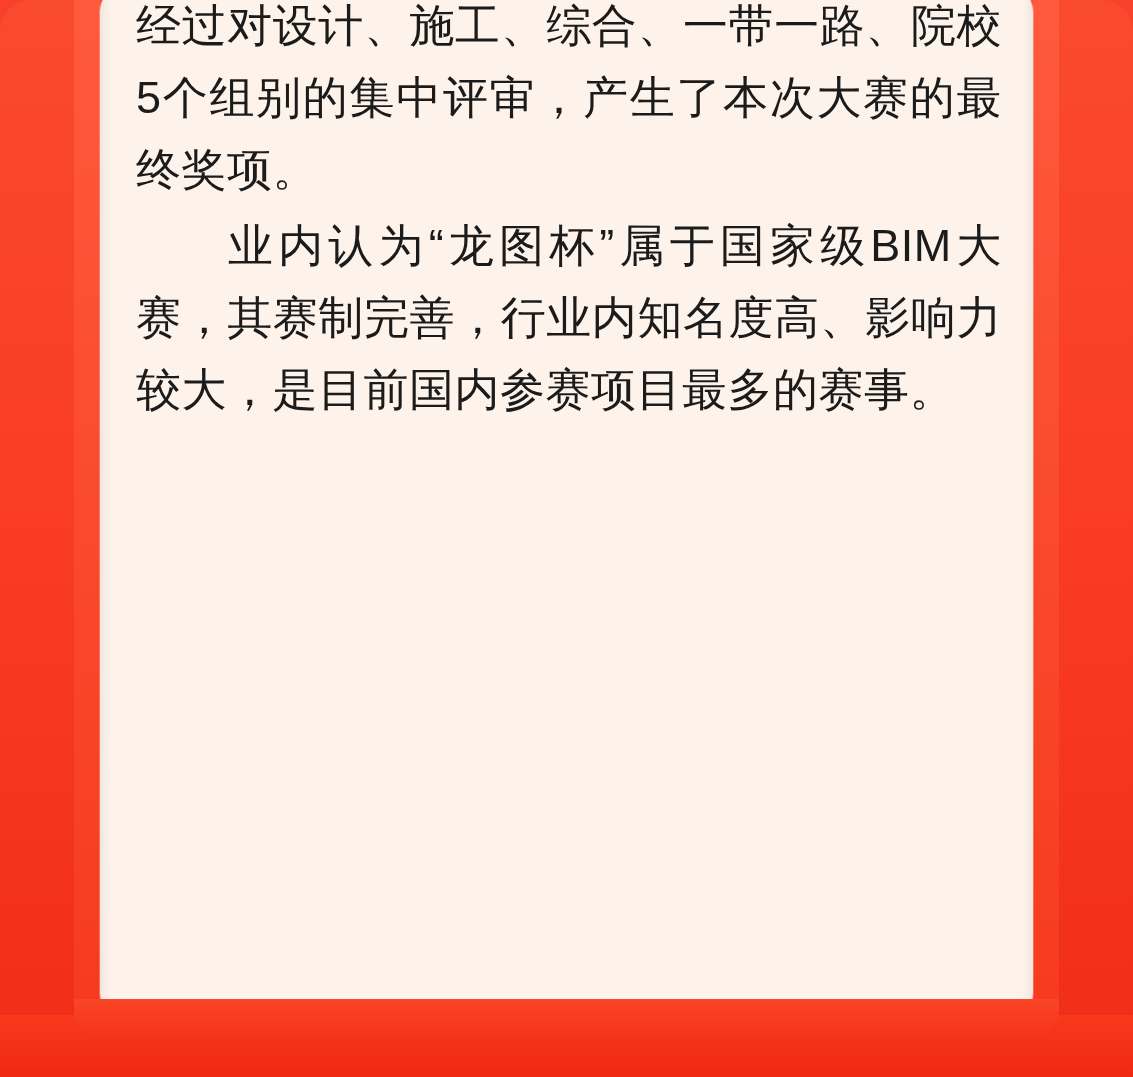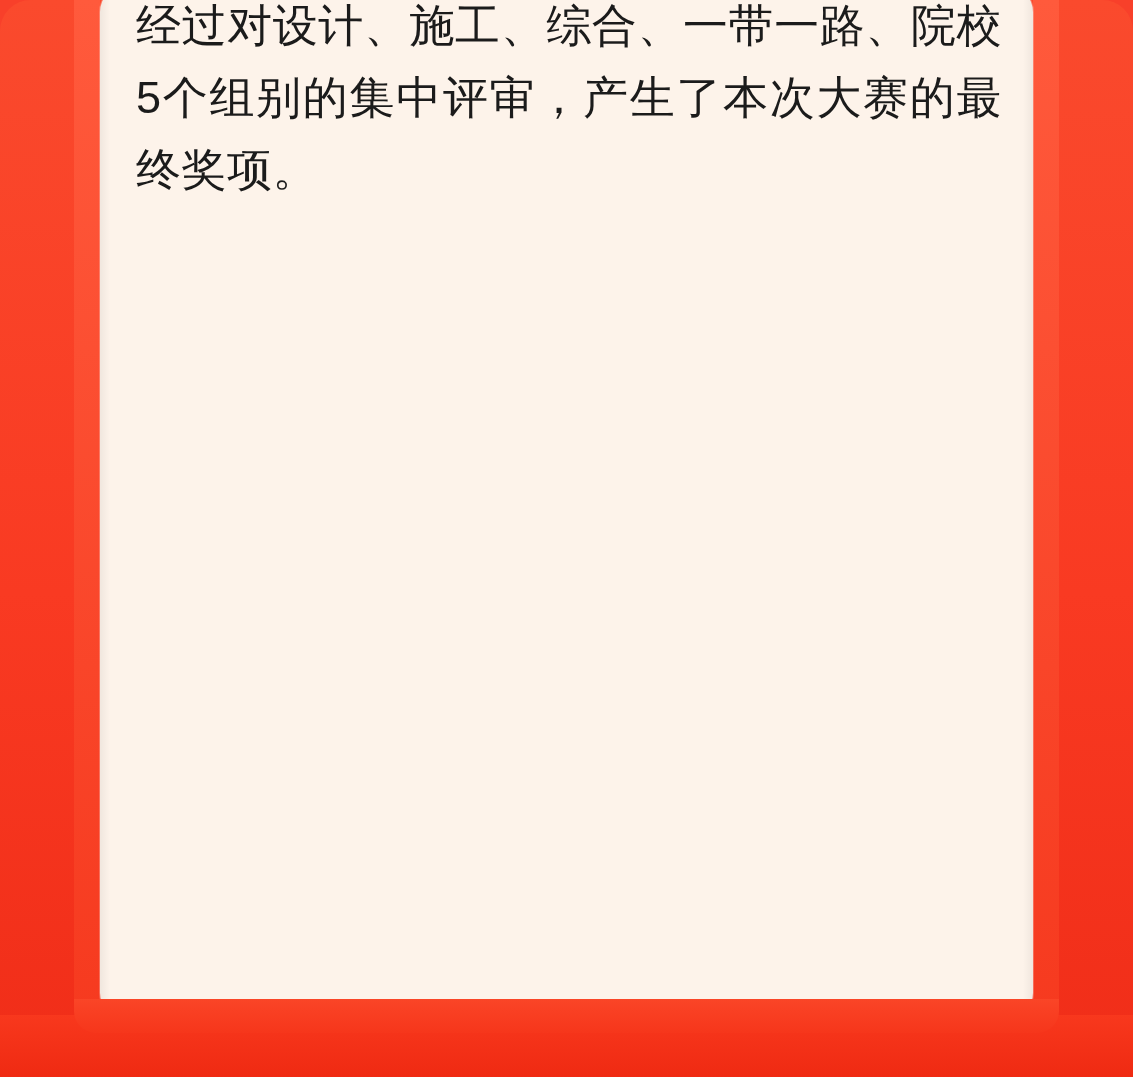--- a/index.html
+++ b/index.html
@@ -116,17 +116,18 @@
 <body>
 
 <div class="poster">
 
   <div class="rail rail-left"></div>
   <div class="rail rail-right"></div>
 
   <div class="card">
     <div class="article">
       <p class="para first">经过对设计、施工、综合、一带一路、院校5个组别的集中评审，产生了本次大赛的最终奖项。</p>
+      <p class="para">业内认为“龙图杯”属于国家级BIM大赛，其赛制完善，行业内知名度高、影响力较大，是目前国内参赛项目最多的赛事。</p>
     </div>
   </div>
 
   <div class="bottom-band"></div>
 </div>
 
 </body></html>

